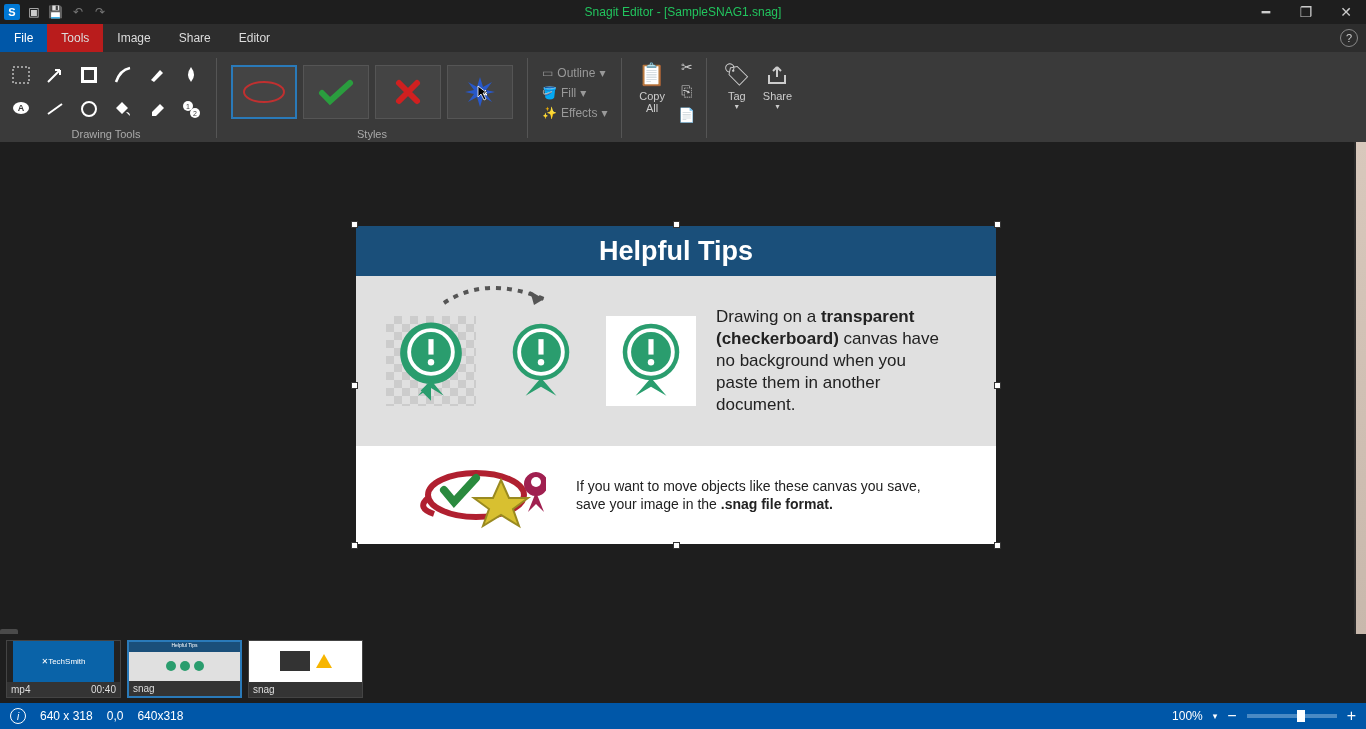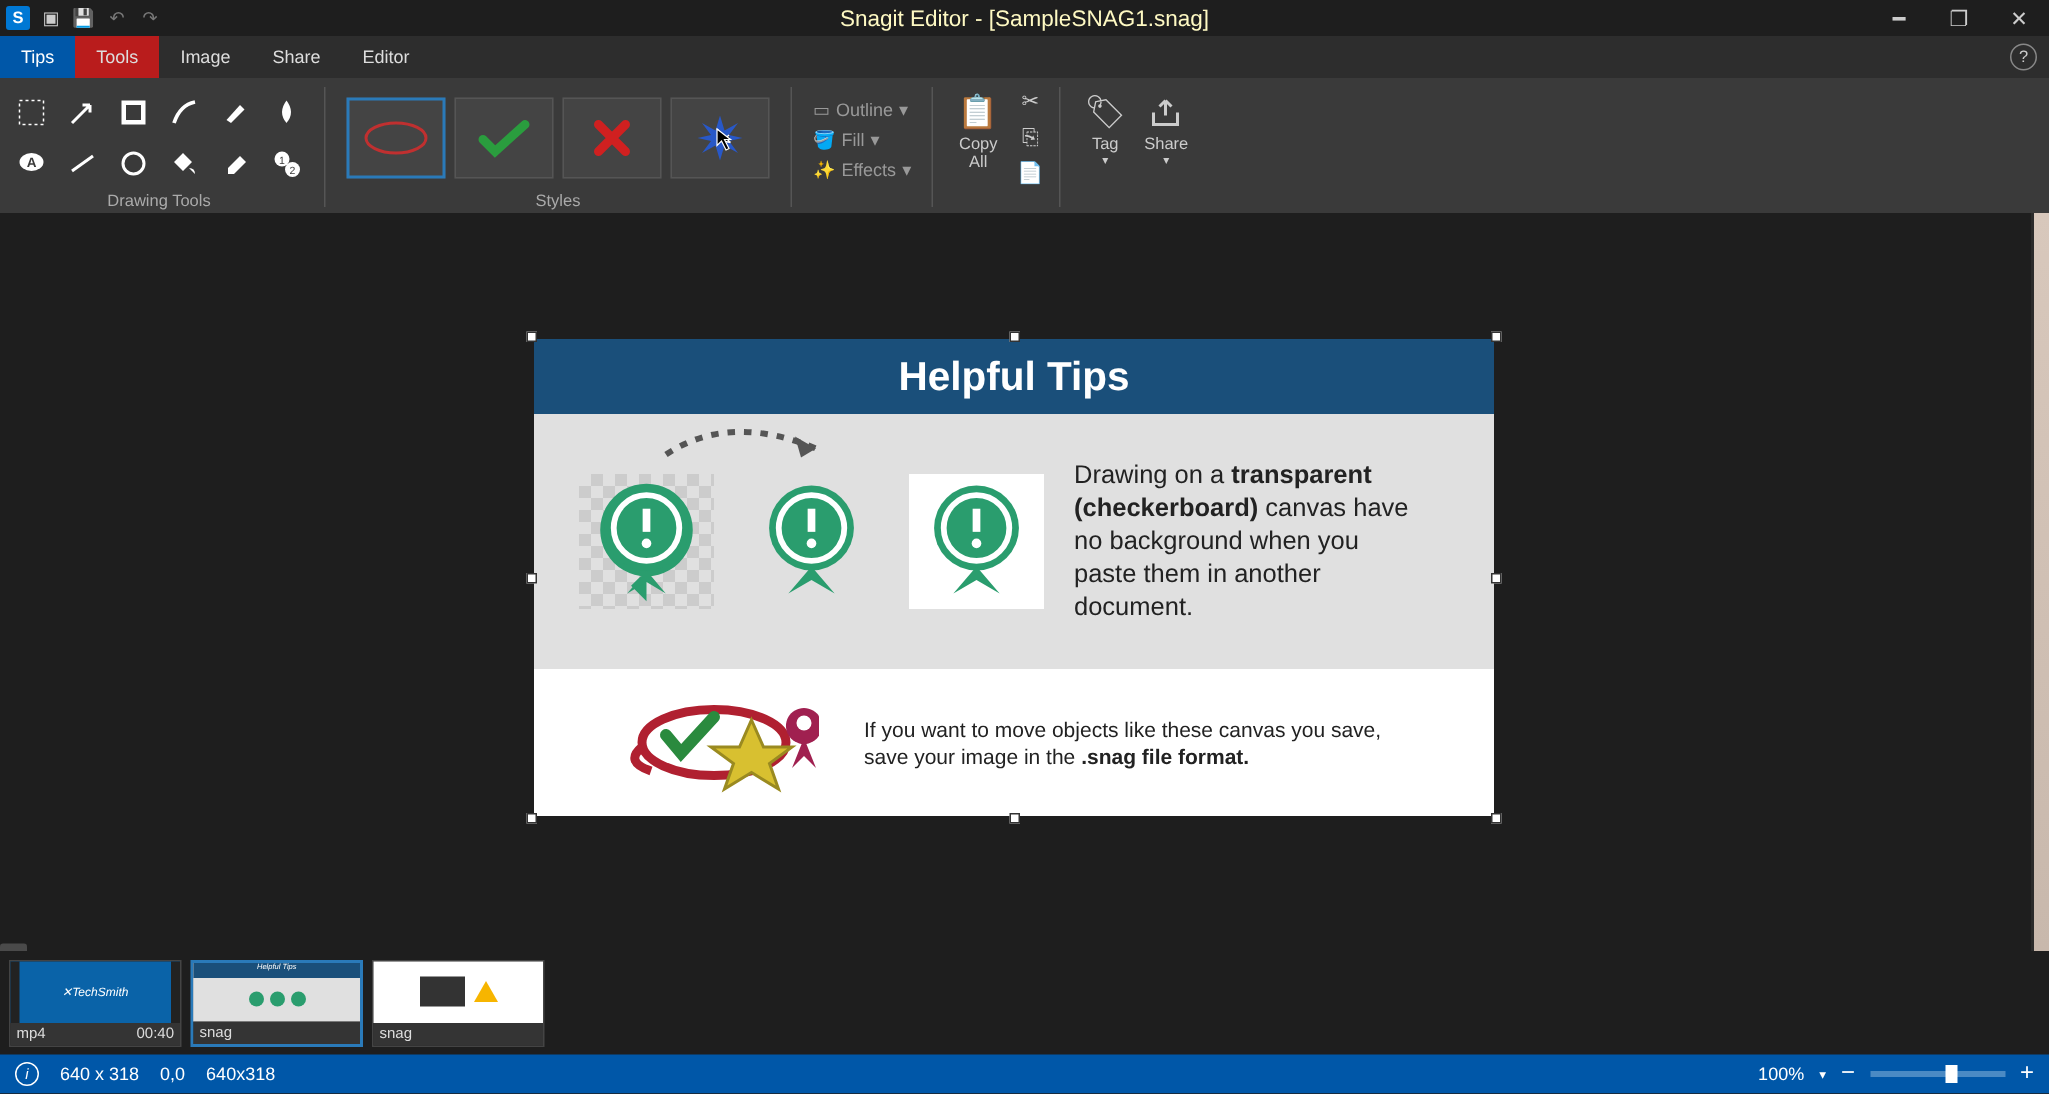--- a/index.html
+++ b/index.html
@@ -3,21 +3,21 @@
 <meta charset="utf-8">
 <style>
 * { margin: 0; padding: 0; box-sizing: border-box; font-family: "Segoe UI", Arial, sans-serif; }
 body { background: #1e1e1e; width: 1366px; height: 729px; overflow: hidden; color: #ccc; font-size: 12px; position: relative; }
 
 
 .titlebar { height: 24px; background: #1e1e1e; display: flex; align-items: center; position: relative; }
 .tb-left { display: flex; align-items: center; gap: 6px; padding-left: 4px; }
 .tb-icon { width: 16px; height: 16px; background: #0078d4; display:flex;align-items:center;justify-content:center;color:#fff;font-weight:bold;font-size:11px;border-radius:2px;}
 .tb-qa { width: 16px; height: 16px; display:flex;align-items:center;justify-content:center;color:#ccc;cursor:pointer;}
-.tb-title { position: absolute; left: 50%; transform: translateX(-50%); color: #fef9c3; font-size: 15px; }
+.tb-title { position: absolute; left: 50%; transform: translateX(-50%); color: #22c55e; font-size: 12px; }
 .tb-right { position:absolute;right:0;display:flex; }
 .tb-btn { width: 40px; height: 24px; display:flex;align-items:center;justify-content:center;color:#ccc;cursor:pointer;font-size:14px;}
 
 
 .menubar { height: 28px; background: #2d2d2d; display: flex; align-items:center;position:relative;}
 .menu-item { padding: 0 14px; height: 100%; display:flex;align-items:center;cursor:pointer;font-size:12px;color:#ddd;}
 .menu-item.file { background: #0057a8; color: #fff; }
 .menu-item.active { background: #b91c1c; }
 .help-icon { position:absolute;right:8px;width:18px;height:18px;border:1px solid #888;border-radius:50%;display:flex;align-items:center;justify-content:center;font-size:11px;color:#ccc;cursor:pointer;}
 
@@ -62,21 +62,21 @@
 .pin-wrap { width:90px;height:90px;display:flex;align-items:center;justify-content:center;}
 .tip-text1 { color:#222;font-size:17px;line-height:1.3;max-width:230px;}
 .tips-body2 { height:98px;background:#fff;display:flex;align-items:center;padding:0 50px;gap:30px;}
 .tip-text2 { color:#222;font-size:14px;line-height:1.3;max-width:370px;}
 
 
 .thumbstrip { position:absolute;bottom:26px;left:0;right:0;height:69px;background:#1e1e1e;display:flex;align-items:center;padding:4px 6px;gap:6px;}
 .thumbstrip:before{content:"";position:absolute;top:-5px;left:0;width:18px;height:5px;background:#4a4a4a;border-radius:2px 2px 0 0;}
 .thumb { width:115px;height:58px;border:1px solid #444;position:relative;cursor:pointer;display:flex;flex-direction:column;}
 .thumb.selected { border:2px solid #2a7ab9;}
-.thumb-img { flex:1;background:#333;font-style:italic;}
+.thumb-img { flex:1;background:#333;}
 .thumb-label { height:15px;background:rgba(54,54,54,0.95);display:flex;align-items:center;justify-content:space-between;padding:0 4px;font-size:10px;color:#ddd;}
 
 
 .statusbar { position:absolute;bottom:0;left:0;right:0;height:26px;background:#0057a8;display:flex;align-items:center;color:#fff;font-size:12px;padding:0 10px;}
 .status-left { display:flex;align-items:center;gap:14px;}
 .status-right { margin-left:auto;display:flex;align-items:center;gap:10px;}
 .zoom-slider { width:90px;height:4px;background:#4a8ac4;position:relative;}
 .zoom-slider:before{content:"";position:absolute;left:50px;top:-4px;width:8px;height:12px;background:#fff;}
 .info-icon { width:16px;height:16px;border:1.5px solid #fff;border-radius:50%;display:flex;align-items:center;justify-content:center;font-size:10px;font-style:italic;}
 .zbtn{cursor:pointer;font-size:16px;}
@@ -98,21 +98,21 @@
   </div>
   <div class="tb-title">Snagit Editor - [SampleSNAG1.snag]</div>
   <div class="tb-right">
     <div class="tb-btn">━</div>
     <div class="tb-btn">❐</div>
     <div class="tb-btn">✕</div>
   </div>
 </div>
 
 <div class="menubar">
-  <div class="menu-item file">Tips</div>
+  <div class="menu-item file">File</div>
   <div class="menu-item active">Tools</div>
   <div class="menu-item">Image</div>
   <div class="menu-item">Share</div>
   <div class="menu-item">Editor</div>
   <div class="help-icon">?</div>
 </div>
 
 <div class="ribbon">
 
   <div class="ribbon-group">

